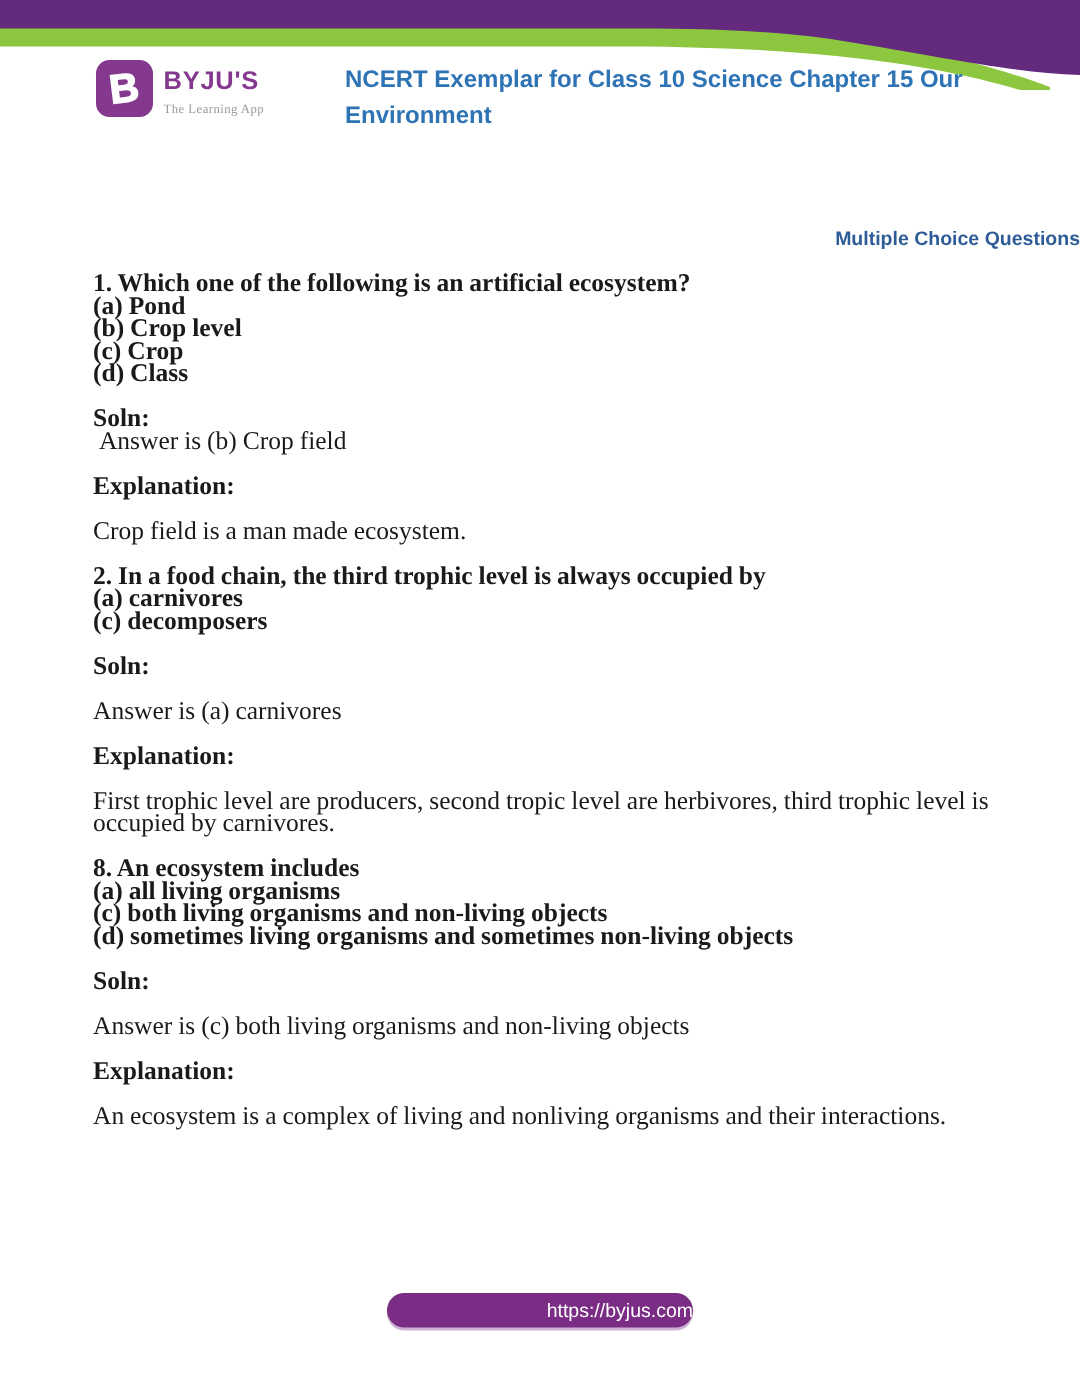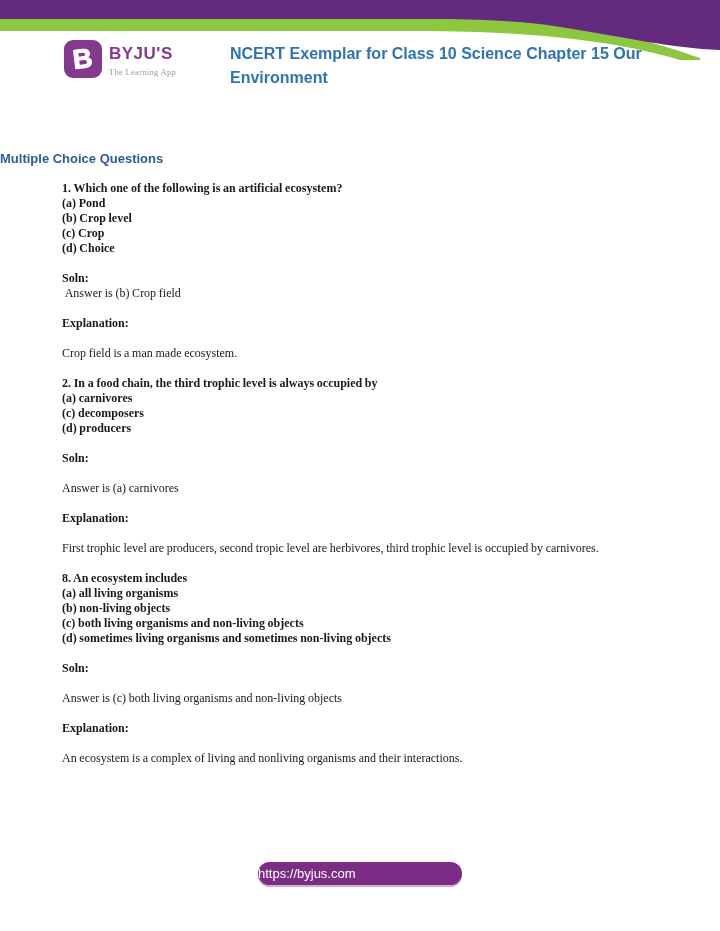--- a/index.html
+++ b/index.html
@@ -44,46 +44,46 @@
     position: absolute; left: 210px; top: 42px; width: 462px;
     font-family: "Liberation Sans", sans-serif; font-weight: bold;
     font-size: 16px; line-height: 24px;
     color: var(--title-blue, #2e74b5);
     margin-left: 20px;
   }
 
   
   .mcq-heading {
     margin-top: 41px;
-    text-align: left;
+    text-align: right;
     font-family: "Liberation Sans", sans-serif;
     font-weight: bold; font-size: 13px; line-height: 15px;
     color: var(--heading-blue, #2e5c97);
   }
 
   
   .content {
     margin: 15px 56px 0 62px;
-    font-size: 12px; line-height: 15px;
+    font-size: 17px; line-height: 15px;
     letter-spacing: 0px; word-spacing: -0.3px;
   }
   .para { margin: 0 0 15px 0; }
   .q-block { font-weight: bold; }
   .q-text, .q-option { line-height: 15px; }
   .soln-label, .expl-label { font-weight: bold; }
   .answer { white-space: pre-wrap; }
   .qsec[data-qindex="0"] .soln-label { margin-bottom: 0; }
 
   
   .footer-pill {
     position: absolute; top: 862px; left: 258px;
     width: 204px; height: 23px; border-radius: 12px;
     background: var(--footer-purple, #7b2c85);
     box-shadow: 0 2px 0 rgba(146, 84, 158, 0.45);
-    display: flex; align-items: center; justify-content: flex-start;
+    display: flex; align-items: center; justify-content: flex-end;
     cursor: pointer;
   }
   .footer-url {
     color: #ffffff; font-family: "Liberation Sans", sans-serif;
     font-size: 13px; line-height: 14px;
   }
 </style>
 </head>
 <body>
 
@@ -106,50 +106,48 @@
 <div class="mcq-heading">Multiple Choice Questions</div>
 
 <div class="content">
   <div class="qsec" data-qindex="0">
     <div class="q-block para">
       <div class="q-text">1. Which one of the following is an artificial ecosystem?</div>
       <div class="q-options">
           <div class="q-option">(a) Pond</div>
           <div class="q-option">(b) Crop level</div>
           <div class="q-option">(c) Crop</div>
-          <div class="q-option">(d) Choice</div>
+          <div class="q-option">(d) Class</div>
         </div>
     </div>
     <div class="soln-label para">Soln:</div>
     <div class="answer para"> Answer is (b) Crop field</div>
     <div class="expl-label para">Explanation:</div>
     <div class="expl para">Crop field is a man made ecosystem.</div>
   </div>
 
   <div class="qsec" data-qindex="1">
     <div class="q-block para">
       <div class="q-text">2. In a food chain, the third trophic level is always occupied by</div>
       <div class="q-options">
           <div class="q-option">(a) carnivores</div>
           <div class="q-option">(c) decomposers</div>
-          <div class="q-option">(d) producers</div>
         </div>
     </div>
     <div class="soln-label para">Soln:</div>
     <div class="answer para">Answer is (a) carnivores</div>
     <div class="expl-label para">Explanation:</div>
     <div class="expl para">First trophic level are producers, second tropic level are herbivores, third trophic level is occupied by carnivores.</div>
   </div>
 
   <div class="qsec" data-qindex="2">
     <div class="q-block para">
       <div class="q-text">8. An ecosystem includes</div>
       <div class="q-options">
           <div class="q-option">(a) all living organisms</div>
-          <div class="q-option">(b) non-living objects</div>
           <div class="q-option">(c) both living organisms and non-living objects</div>
           <div class="q-option">(d) sometimes living organisms and sometimes non-living objects</div>
         </div>
     </div>
     <div class="soln-label para">Soln:</div>
     <div class="answer para">Answer is (c) both living organisms and non-living objects</div>
     <div class="expl-label para">Explanation:</div>
     <div class="expl para">An ecosystem is a complex of living and nonliving organisms and their interactions.</div>
   </div>
 </div>

